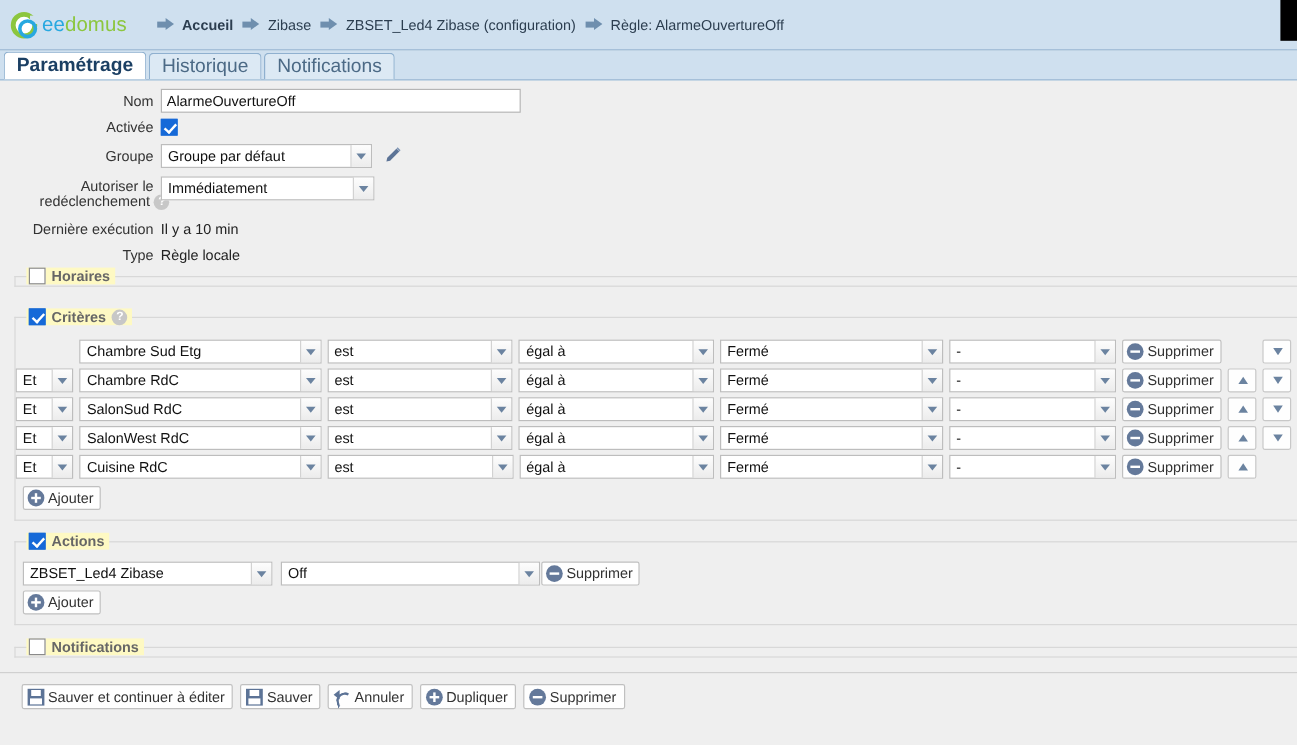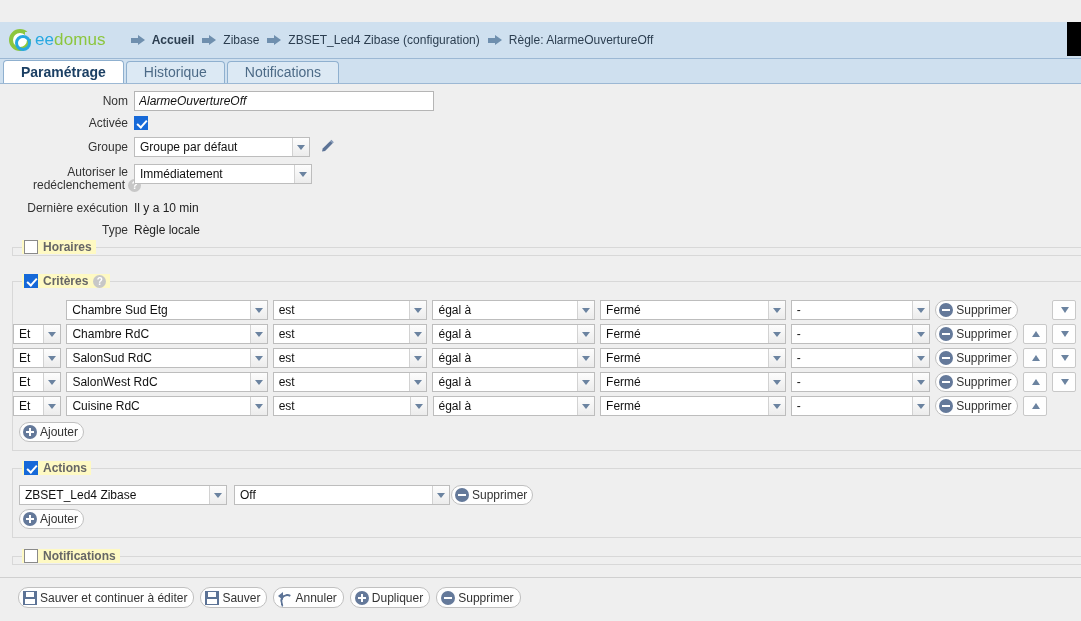--- a/index.html
+++ b/index.html
@@ -9,26 +9,25 @@
     font-family: "Liberation Sans", sans-serif;
     font-size: 12px;
     color: #222;
     overflow: hidden;
   }
   * { box-sizing: border-box; }
 
   
   .topbar {
     position: relative;
-    height: 37px;
+    height: 42px;
     background: #cfe0ef;
     border-bottom: 1px solid #9cb8d4;
     display: flex;
     align-items: center;
-    margin-top: 22px;
   }
   .topbar-dark {
     position: absolute; right: 0; top: 0;
     width: 14px; height: 34px; background: #000;
   }
   .logo { display: flex; align-items: center; margin-left: 9px; }
   .logo-ring {
     width: 22px; height: 22px; border-radius: 50%;
     border: 4px solid #8cc63e;
     position: relative;
@@ -82,23 +81,23 @@
     height: 25px;
     background: #cfe0ef;
     border-bottom: 1px solid #9cb8d4;
     display: flex;
     align-items: flex-end;
     padding-left: 3px;
   }
   .tab {
     height: 22px;
     line-height: 21px;
-    padding: 0 17px;
+    padding: 0 10px;
     margin-right: 2px;
-    font-size: 14px;
+    font-size: 16px;
     color: #4c6a86;
     background: #dce9f4;
     border: 1px solid #8fb0cf;
     border-bottom: none;
     border-radius: 4px 4px 0 0;
     cursor: pointer;
   }
   .tab.active {
     background: #ffffff;
     color: #1b3f63;
@@ -239,21 +238,21 @@
     display: inline-flex;
     align-items: center;
     height: 20px;
     padding: 0 5px 0 3px;
     border: 1px solid #c0c0c0;
     background: #fefefe;
     font-size: 12px;
     color: #333;
     cursor: pointer;
     white-space: nowrap;
-    border-radius: 10px;
+    border-radius: 2px;
   }
   .btn .lbl { margin-left: 3px; }
   .icn { width: 14px; height: 14px; flex: none; display:inline-block; position: relative;}
 
   .icn-minus {
     border-radius: 50%;
     background: #64799a;
   }
   .icn-minus::after {
     content:""; position:absolute; left:3px; top:6px;
@@ -380,21 +379,21 @@
   <div class="tab">Historique</div>
   <div class="tab">Notifications</div>
 </div>
 
 <div class="content">
 
   <div class="form-rows">
 
     <div class="frow">
       <div class="flabel">Nom</div>
-      <input class="txt" style="width: 300px; font-style: italic;" value="AlarmeOuvertureOff">
+      <input class="txt" style="width: 300px;" value="AlarmeOuvertureOff">
     </div>
 
     <div class="frow" style="margin-bottom:7px">
       <div class="flabel">Activée</div>
       <span class="cb checked"></span>
     </div>
 
     <div class="frow" style="margin-bottom:7px">
       <div class="flabel">Groupe</div>
       <div class="sel" style="width:176px">

